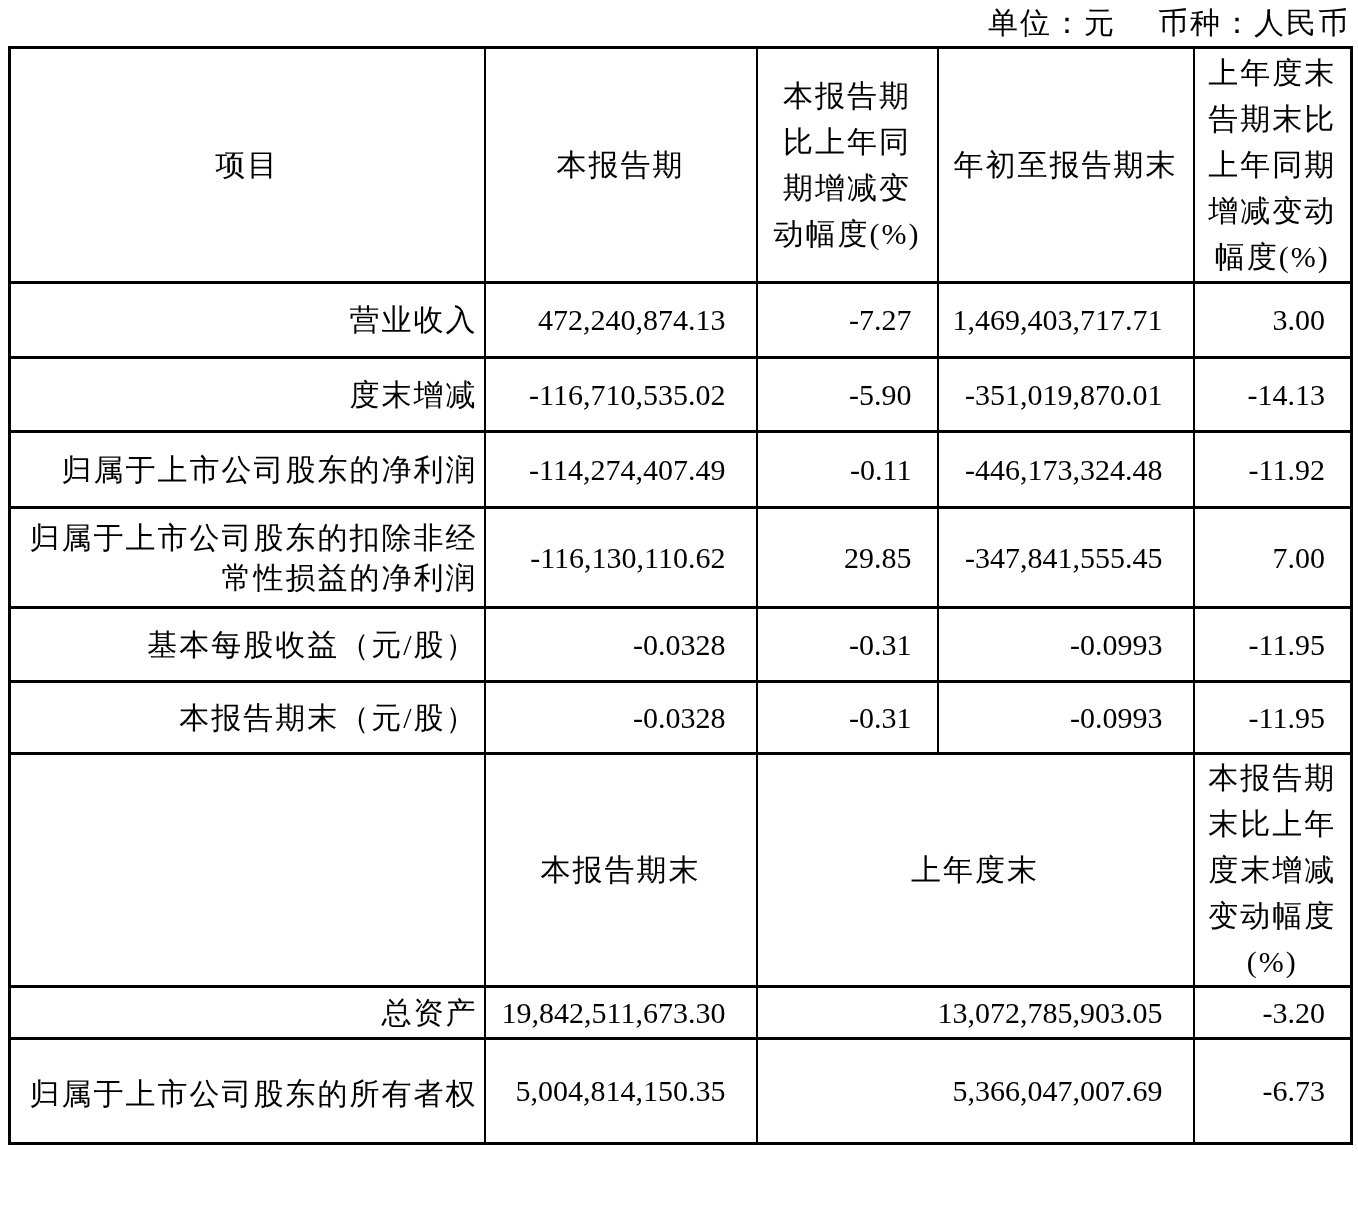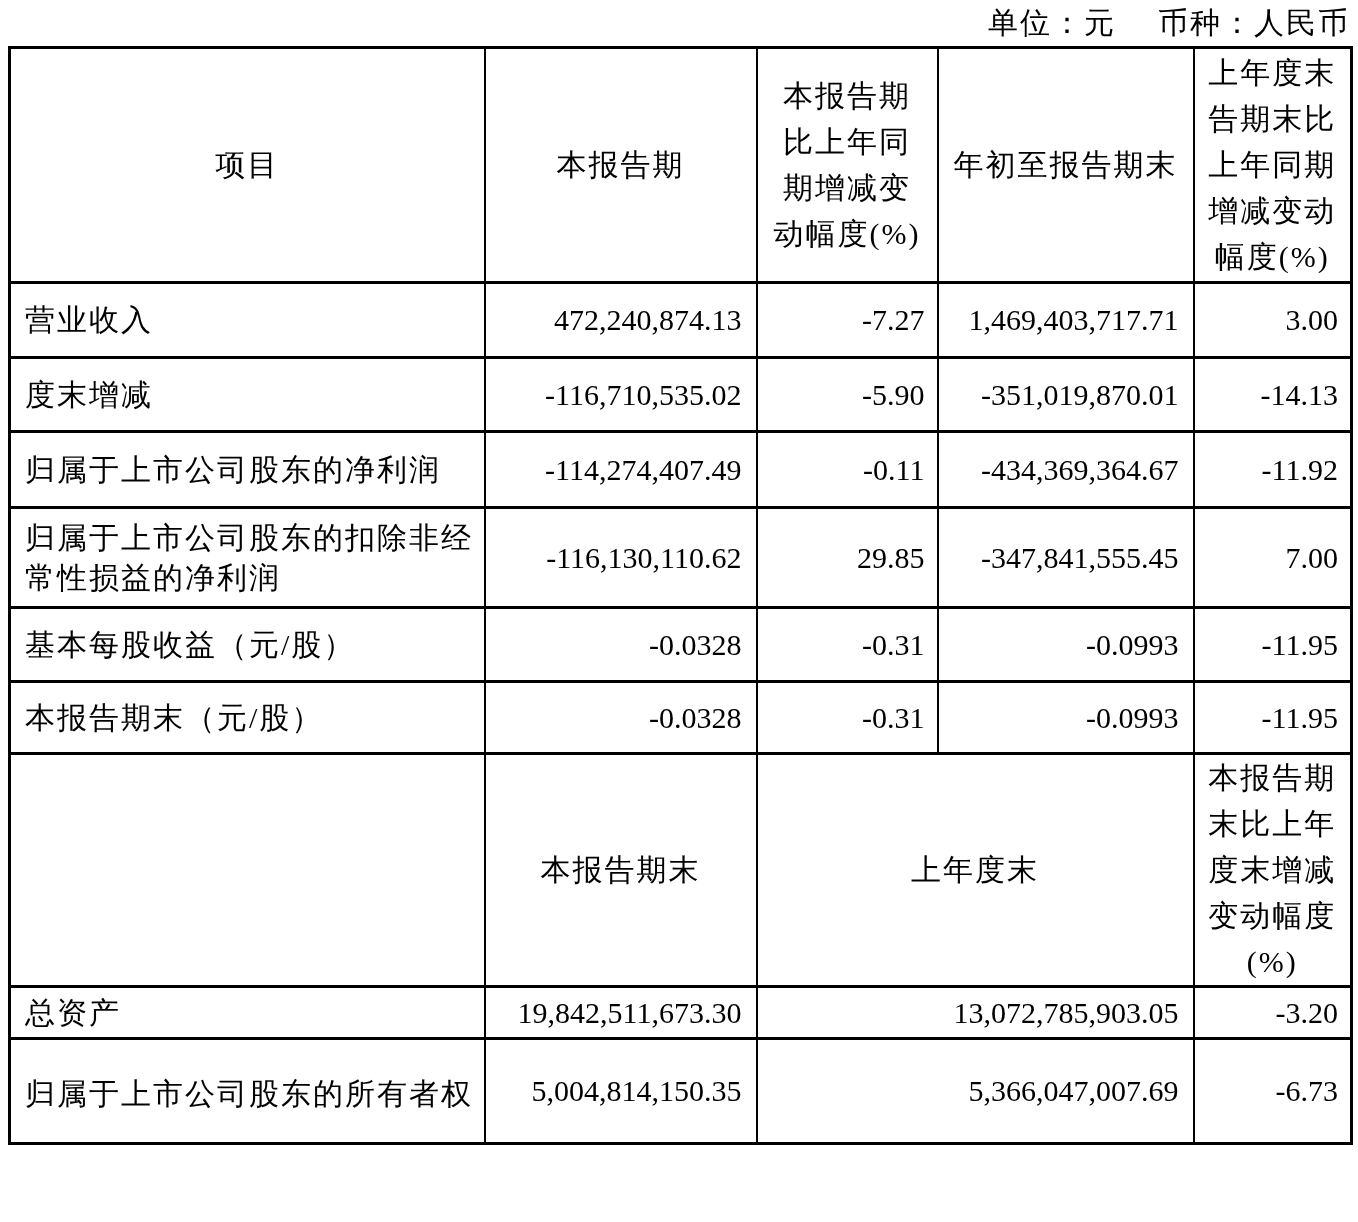--- a/index.html
+++ b/index.html
@@ -59,33 +59,33 @@
   tr.r-i    { height: 52px; }
   tr.r-j    { height: 105px; }
 
   .hd {
     text-align: center;
     letter-spacing: 2px;
     white-space: pre-line;
     line-height: 46px;
   }
   .lbl {
-    text-align: left;
+    text-align: right;
     padding-left: 14px;
     padding-right: 6px;
     letter-spacing: 2px;
     line-height: 40px;
   }
   .num {
     text-align: right;
-    padding-right: 14px;
+    padding-right: 30px;
     letter-spacing: 0;
     line-height: 40px;
   }
-  .num-pct { padding-right: 12px; }
+  .num-pct { padding-right: 25px; }
   td.top-label { vertical-align: top; padding-top: 6px; }
 </style>
 </head>
 <body>
 
 <div class="unit-line">
   <span>单位：元</span>
   <span class="gap"></span>
   <span>币种：人民币</span>
 </div>
@@ -126,21 +126,21 @@
     <td class="lbl">度末增减</td>
     <td class="num">-116,710,535.02</td>
     <td class="num num-pct">-5.90</td>
     <td class="num">-351,019,870.01</td>
     <td class="num num-pct">-14.13</td>
   </tr>
   <tr class="r-c">
     <td class="lbl">归属于上市公司股东的净利润</td>
     <td class="num">-114,274,407.49</td>
     <td class="num num-pct">-0.11</td>
-    <td class="num">-434,369,364.67</td>
+    <td class="num">-446,173,324.48</td>
     <td class="num num-pct">-11.92</td>
   </tr>
   <tr class="r-d">
     <td class="lbl">归属于上市公司股东的扣除非经常性损益的净利润</td>
     <td class="num">-116,130,110.62</td>
     <td class="num num-pct">29.85</td>
     <td class="num">-347,841,555.45</td>
     <td class="num num-pct">7.00</td>
   </tr>
   <tr class="r-f">

